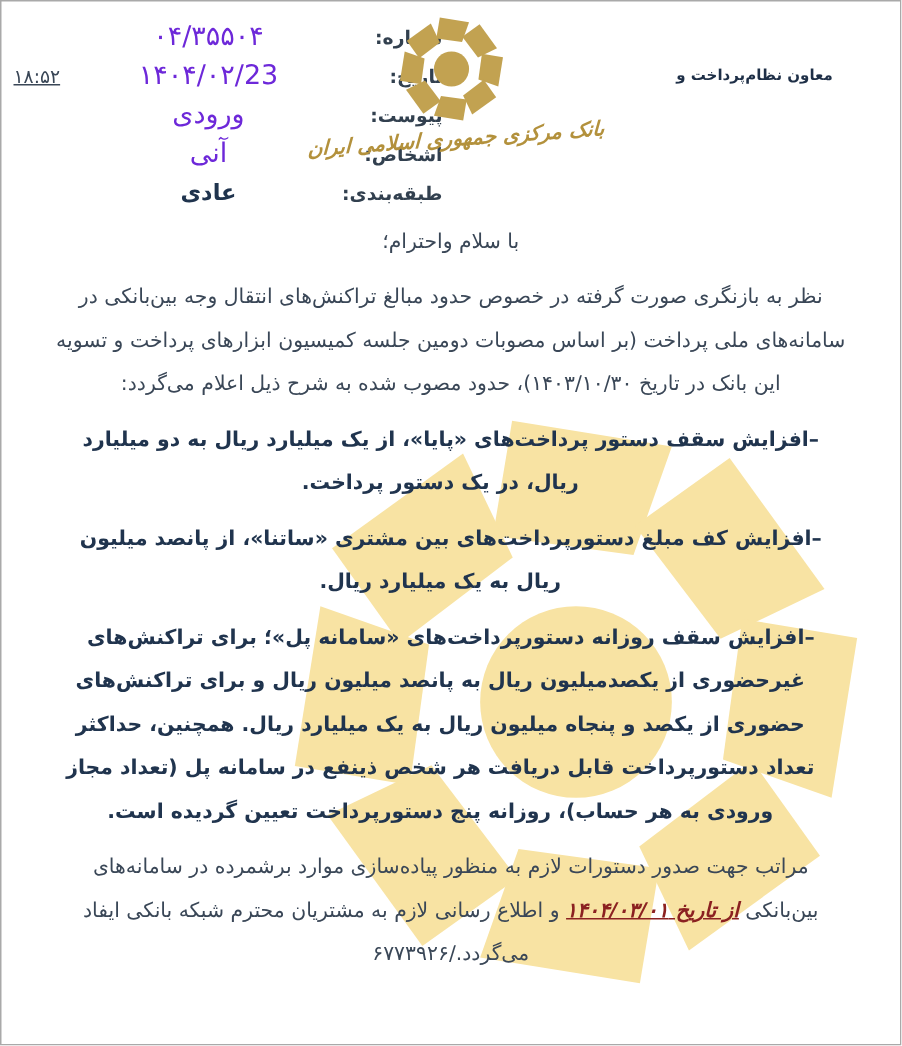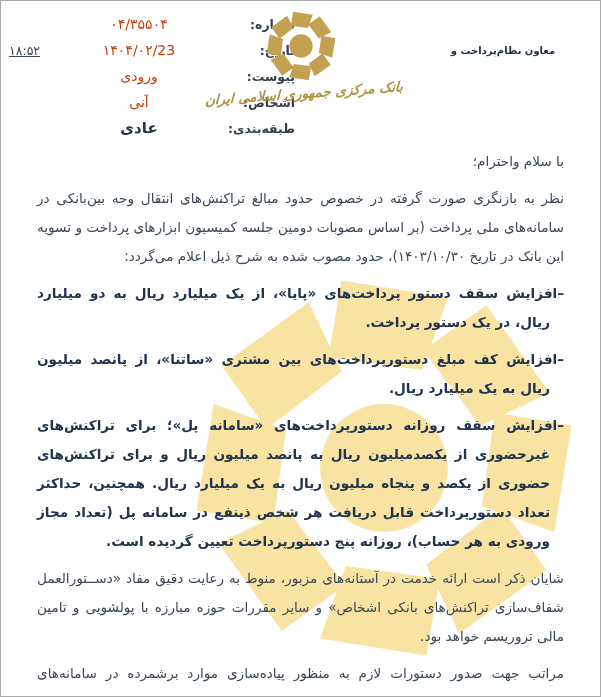--- a/index.html
+++ b/index.html
@@ -26,21 +26,21 @@
     position:absolute;top:10px;right:305px;left:8px;
     z-index:2;
   }
   .meta-row{display:flex;flex-direction:row;align-items:center;height:26px;}
   .meta-label{
     width:78px;text-align:right;
     font-size:12.5px;font-weight:bold;color:#32404f;
   }
   .meta-value{
     flex:1;text-align:center;
-    font-size:14px;color:#c2410c;
+    font-size:18px;color:#6d28d9;
   }
   .meta-value.classified{font-weight:bold;font-size:15px;color:#20344e;}
   .meta-extra{
     width:52px;text-align:left;
     font-size:12.5px;color:#3a4757;text-decoration:underline;
   }
   .logo-wrap{
     position:absolute;left:253px;top:6px;width:94px;height:78px;
     color:#c2a251;z-index:2;
   }
@@ -60,21 +60,21 @@
     line-height:24px;z-index:2;
   }
   
   .letter-body{
     position:absolute;top:146px;right:36px;left:36px;
     z-index:1;
     font-size:13.6px;color:#3a4757;
     line-height:29px;
     text-align:justify;
   }
-  .letter-body p{margin:0 0 8px 0;}
+  .letter-body p{margin:0 0 8px 0;text-align:center;}
   .salutation{text-align:right;margin-bottom:5px;}
   .bullet{
     font-weight:bold;color:#20344e;
     padding-right:14px;text-indent:-14px;
     margin:0 0 7px 0;
   }
   .emphasis-date{
     color:#8b2121;font-weight:bold;font-style:italic;
     text-decoration:underline;
   }
@@ -156,18 +156,17 @@
   <div class="dept-block">
     <div>معاون نظام‌پرداخت و</div>
   </div>
 
   <div class="letter-body">
     <p class="salutation">با سلام واحترام؛</p>
     <p>نظر به بازنگری صورت گرفته در خصوص حدود مبالغ تراکنش‌های انتقال وجه بین‌بانکی در سامانه‌های ملی پرداخت (بر اساس مصوبات دومین جلسه کمیسیون ابزارهای پرداخت و تسویه این بانک در تاریخ ۱۴۰۳/۱۰/۳۰)، حدود مصوب شده به شرح ذیل اعلام می‌گردد:</p>
     <p class="bullet">–افزایش سقف دستور پرداخت‌های «پایا»، از یک میلیارد ریال به دو میلیارد ریال، در یک دستور پرداخت.</p>
     <p class="bullet">–افزایش کف مبلغ دستورپرداخت‌های بین مشتری «ساتنا»، از پانصد میلیون ریال به یک میلیارد ریال.</p>
     <p class="bullet">–افزایش سقف روزانه دستورپرداخت‌های «سامانه پل»؛ برای تراکنش‌های غیرحضوری از یکصدمیلیون ریال به پانصد میلیون ریال و برای تراکنش‌های حضوری از یکصد و پنجاه میلیون ریال به یک میلیارد ریال. همچنین، حداکثر تعداد دستورپرداخت قابل دریافت هر شخص ذینفع در سامانه پل (تعداد مجاز ورودی به هر حساب)، روزانه پنج دستورپرداخت تعیین گردیده است.</p>
-    <p>شایان ذکر است ارائه خدمت در آستانه‌های مزبور، منوط به رعایت دقیق مفاد «دســتورالعمل شفاف‌سازی تراکنش‌های بانکی اشخاص» و سایر مقررات حوزه مبارزه با پولشویی و تامین مالی تروریسم خواهد بود.</p>
     <p><span>مراتب جهت صدور دستورات لازم به منظور پیاده‌سازی موارد برشمرده در سامانه‌های بین‌بانکی </span><span class="emphasis-date">از تاریخ ۱۴۰۴/۰۳/۰۱</span><span> و اطلاع رسانی لازم به مشتریان محترم شبکه بانکی ایفاد می‌گردد./۶۷۷۳۹۲۶</span></p>
   </div>
 
 
 </div>
 
 </body></html>

